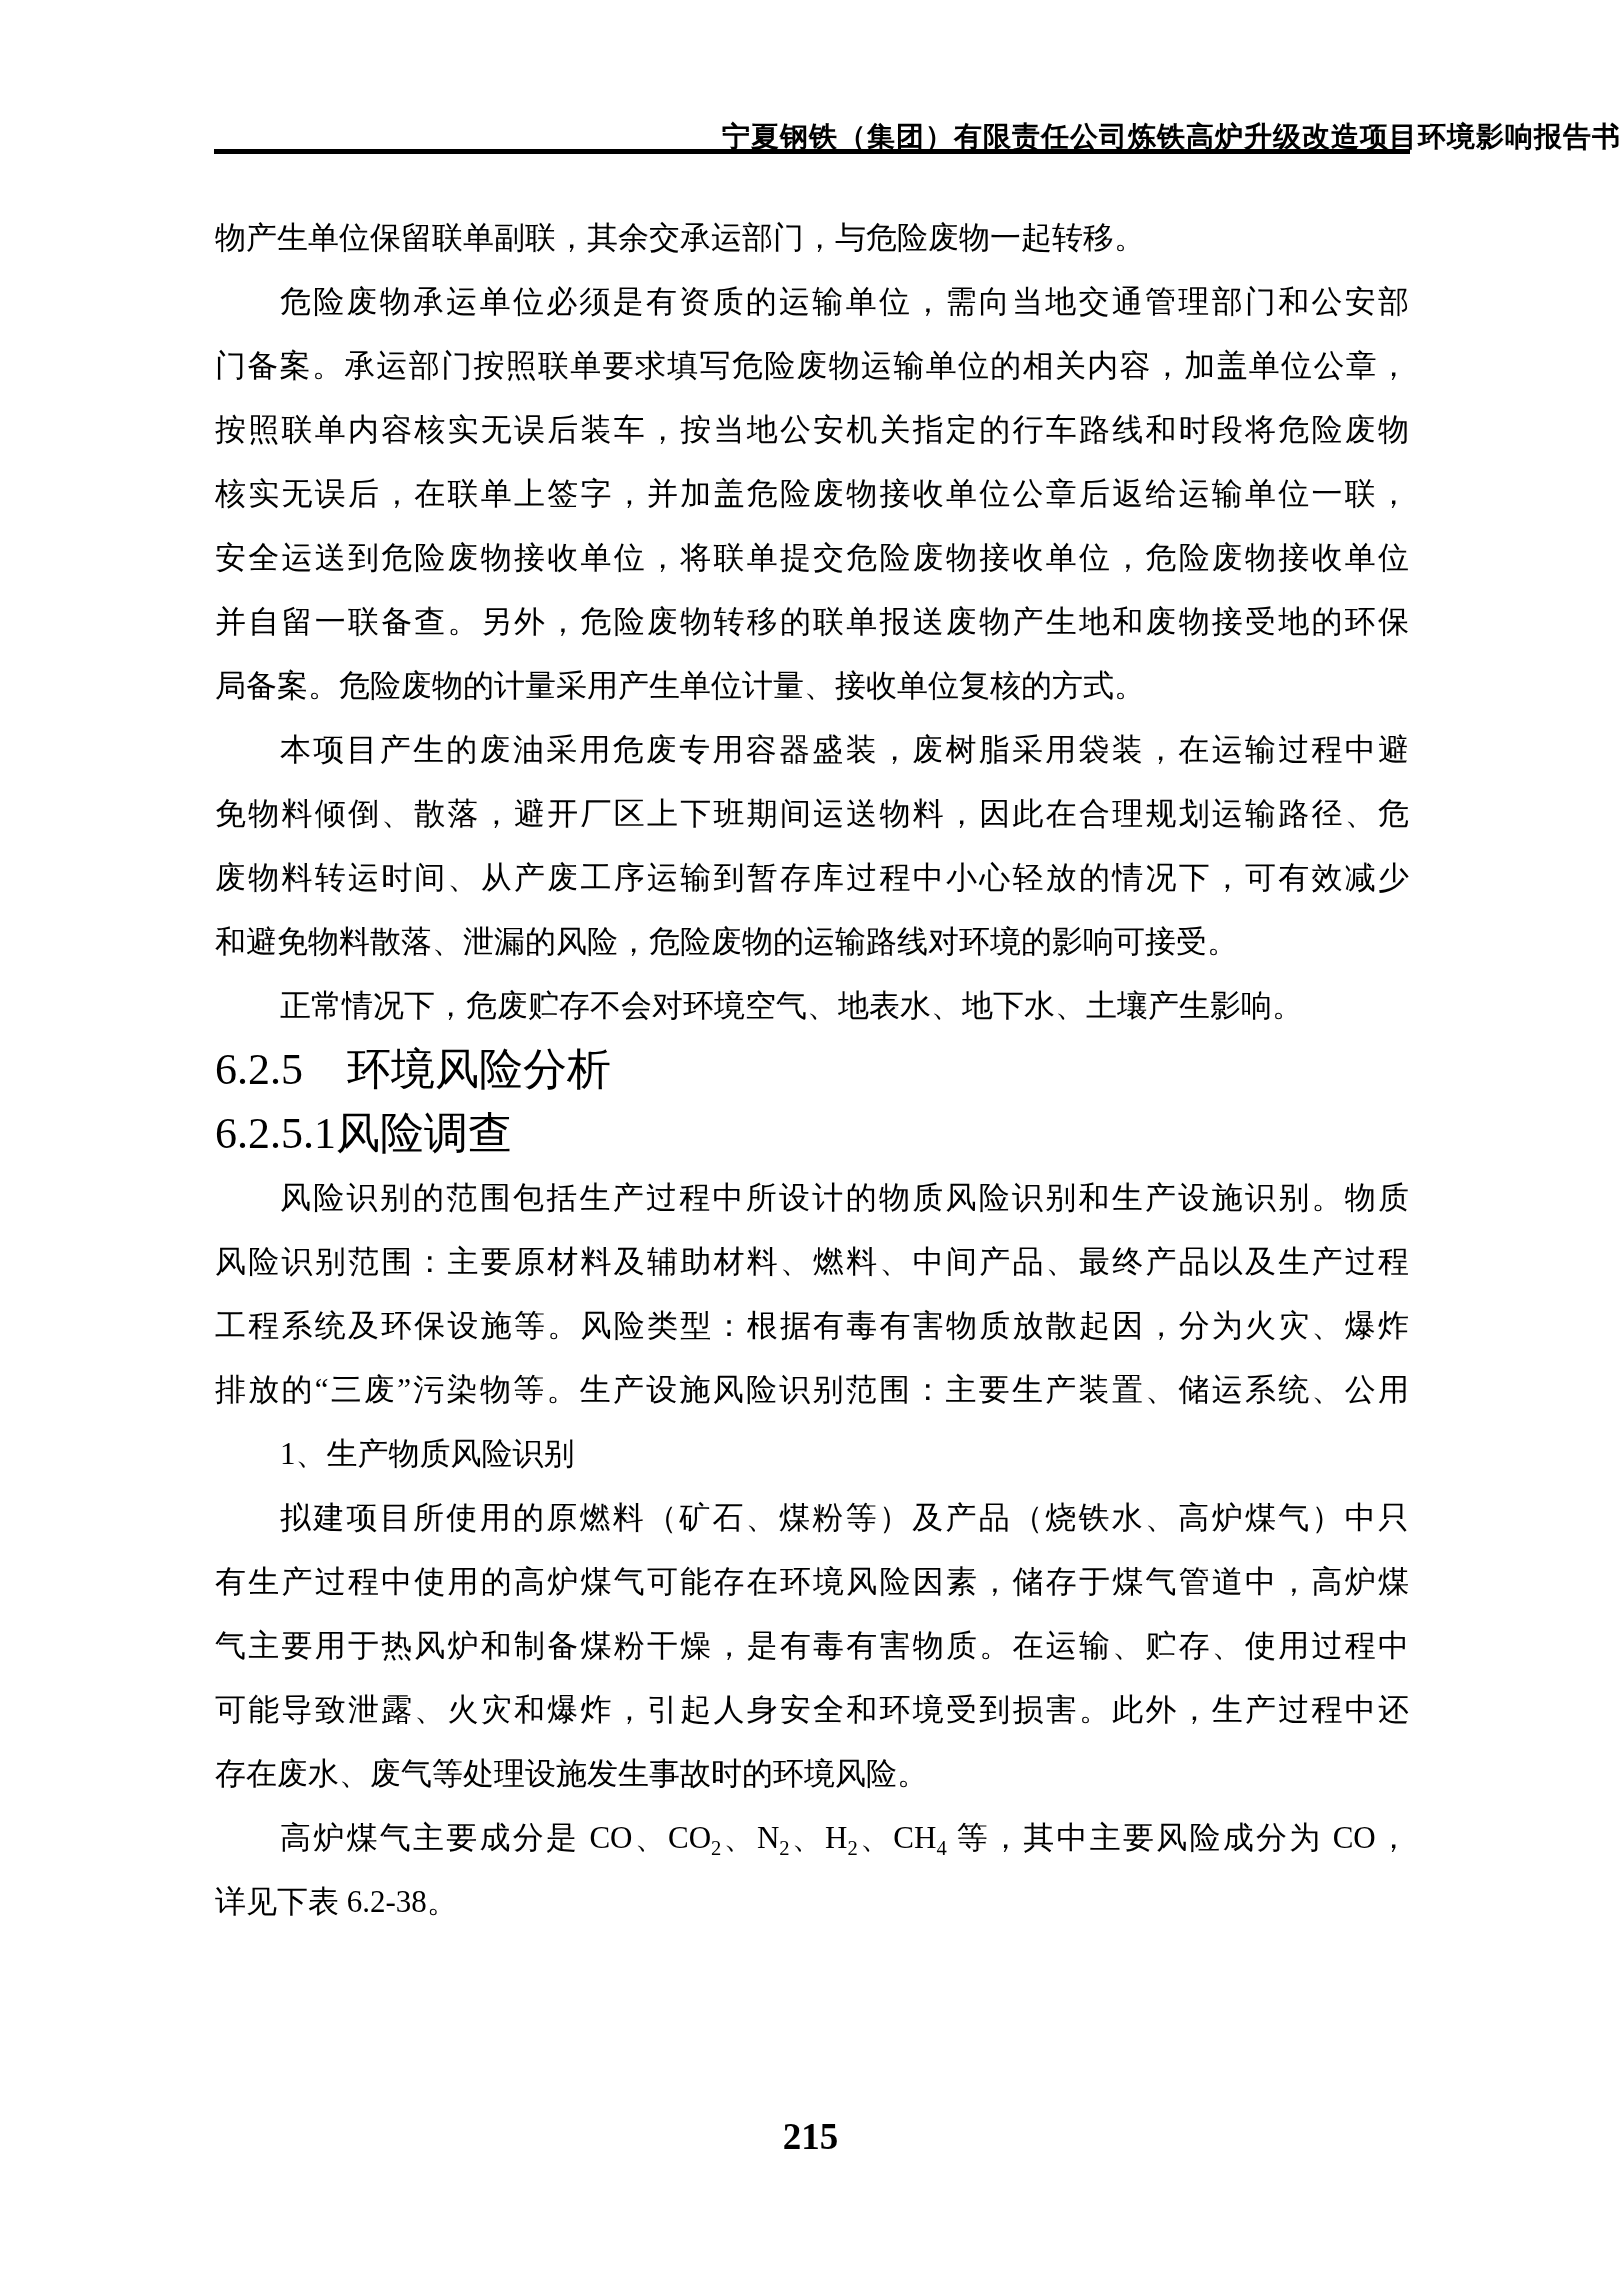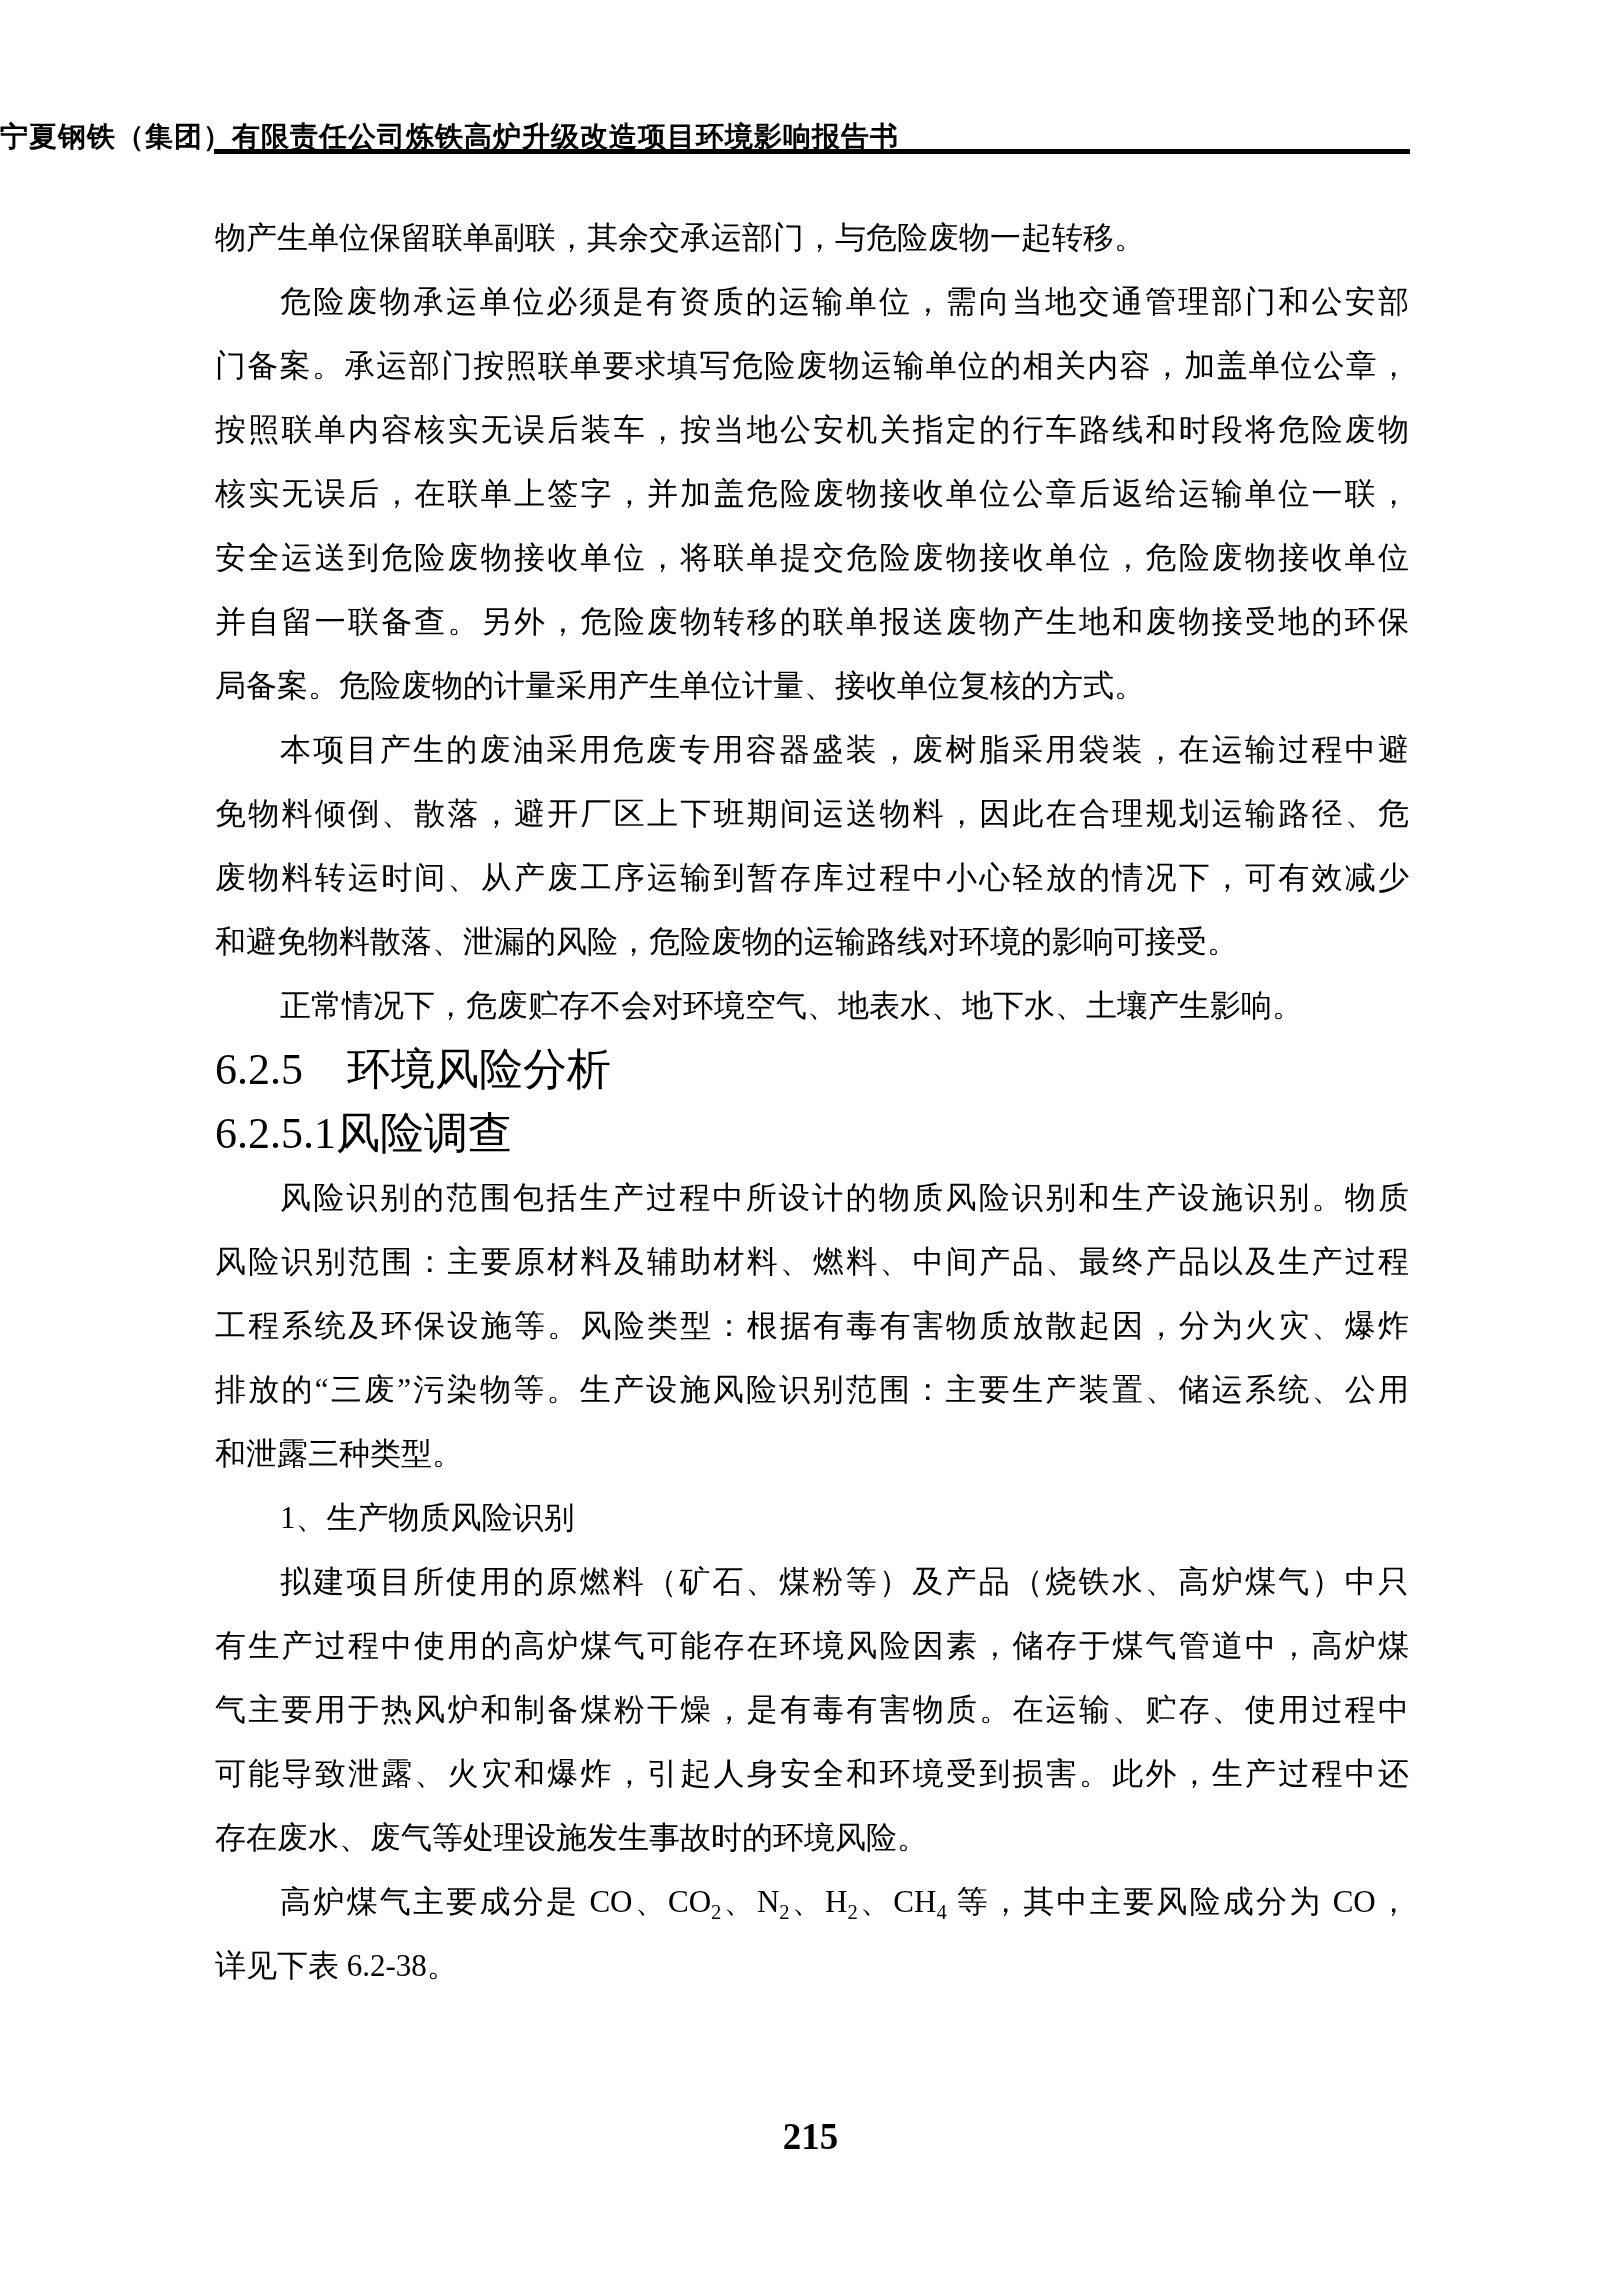--- a/index.html
+++ b/index.html
@@ -8,21 +8,21 @@
     width:1621px;height:2293px;
     margin:0 auto;
     background:#ffffff;
     color:#000;
     font-family:"Liberation Serif", serif;
     overflow:hidden;
   }
   .doc-header-title{
     position:absolute;
     top:118px;left:0;width:100%;
-    text-align:left;
+    text-align:right;
     font-size:28px;
     font-weight:bold;
     letter-spacing:1px;
     white-space:nowrap;
   }
   .header-rule{
     position:absolute;
     left:214px;top:149px;
     width:1196px;height:4.9px;
     background:#000;
@@ -87,21 +87,20 @@
       <div class="line just">免物料倾倒、散落，避开厂区上下班期间运送物料，因此在合理规划运输路径、危</div>
       <div class="line just">废物料转运时间、从产废工序运输到暂存库过程中小心轻放的情况下，可有效减少</div>
       <div class="line">和避免物料散落、泄漏的风险，危险废物的运输路线对环境的影响可接受。</div>
       <div class="line ind">正常情况下，危废贮存不会对环境空气、地表水、地下水、土壤产生影响。</div>
       <div class="line heading"><span class="h-num h1gap">6.2.5</span><span>环境风险分析</span></div>
       <div class="line heading"><span class="h-num h2gap">6.2.5.1</span><span>风险调查</span></div>
       <div class="line ind just">风险识别的范围包括生产过程中所设计的物质风险识别和生产设施识别。物质</div>
       <div class="line just">风险识别范围：主要原材料及辅助材料、燃料、中间产品、最终产品以及生产过程</div>
       <div class="line just">工程系统及环保设施等。风险类型：根据有毒有害物质放散起因，分为火灾、爆炸</div>
       <div class="line just">排放的“三废”污染物等。生产设施风险识别范围：主要生产装置、储运系统、公用</div>
-      <div class="line">和泄露三种类型。</div>
       <div class="line ind">1、生产物质风险识别</div>
       <div class="line ind just">拟建项目所使用的原燃料（矿石、煤粉等）及产品（烧铁水、高炉煤气）中只</div>
       <div class="line just">有生产过程中使用的高炉煤气可能存在环境风险因素，储存于煤气管道中，高炉煤</div>
       <div class="line just">气主要用于热风炉和制备煤粉干燥，是有毒有害物质。在运输、贮存、使用过程中</div>
       <div class="line just">可能导致泄露、火灾和爆炸，引起人身安全和环境受到损害。此外，生产过程中还</div>
       <div class="line">存在废水、废气等处理设施发生事故时的环境风险。</div>
       <div class="line ind just"><span>高炉煤气主要成分是 CO、CO</span><span class="sub">2</span><span>、N</span><span class="sub">2</span><span>、H</span><span class="sub">2</span><span>、CH</span><span class="sub">4</span><span> 等，其中主要风险成分为 CO，</span></div>
       <div class="line">详见下表 6.2-38。</div>
     </div>
 

